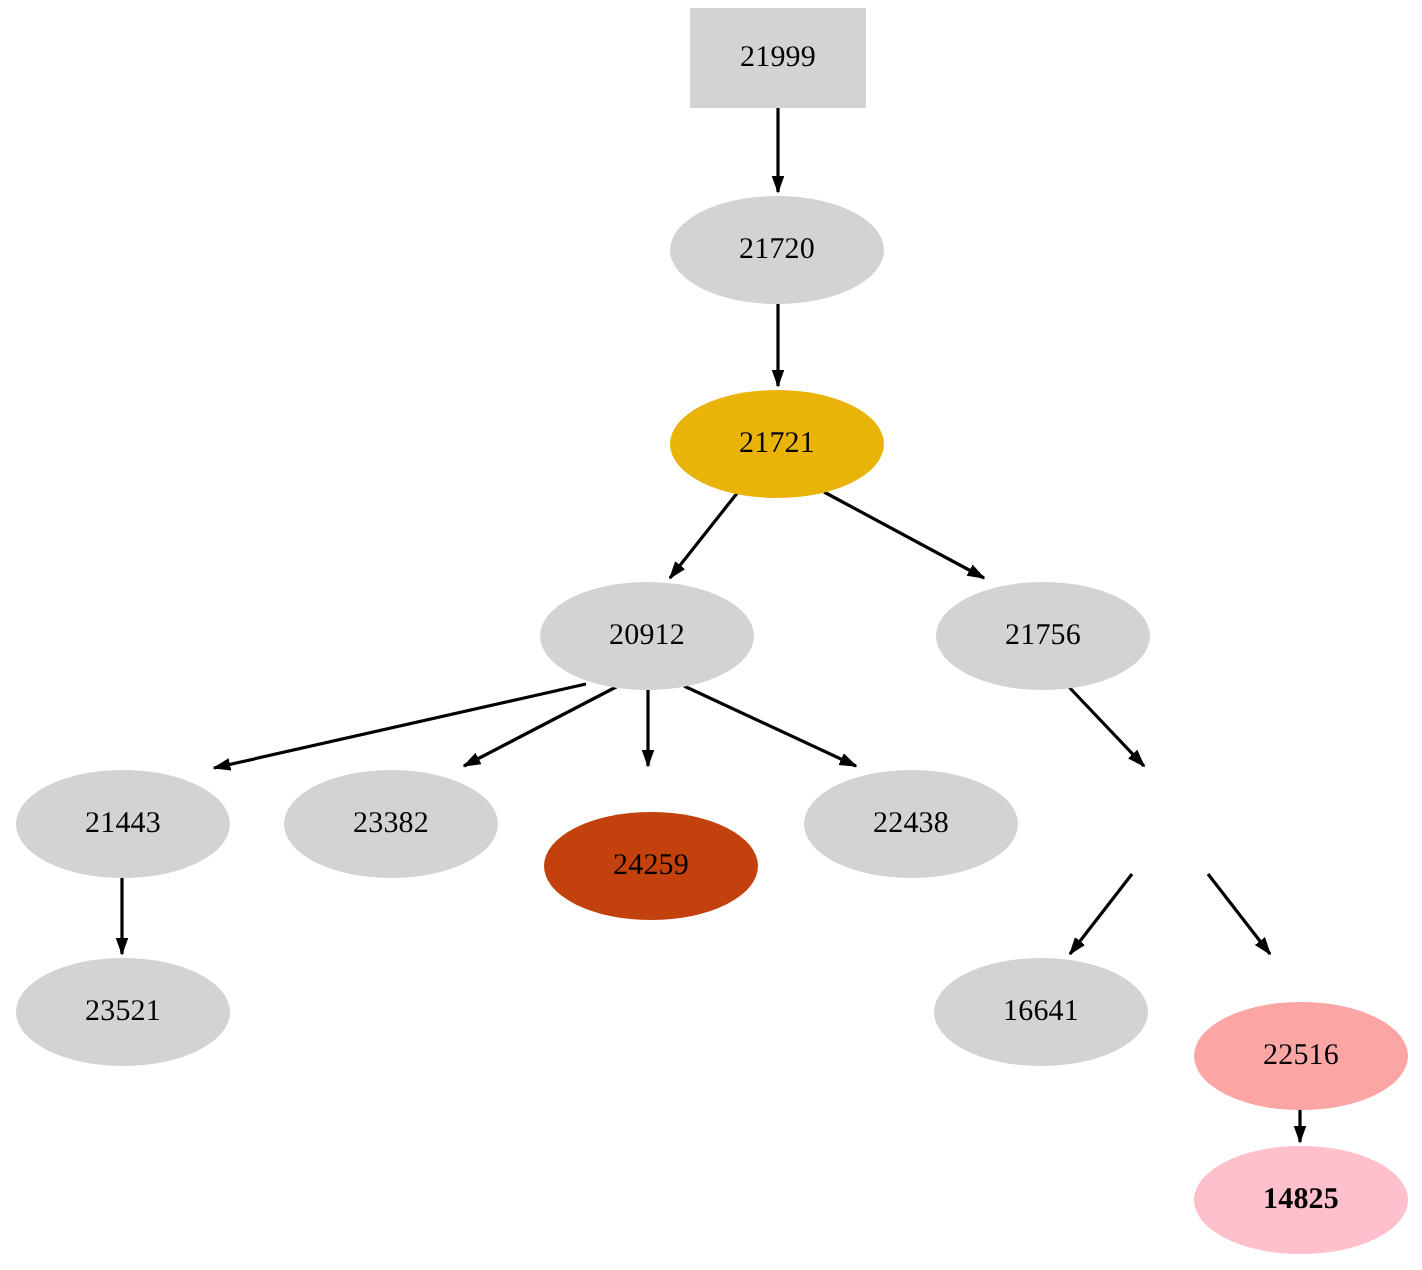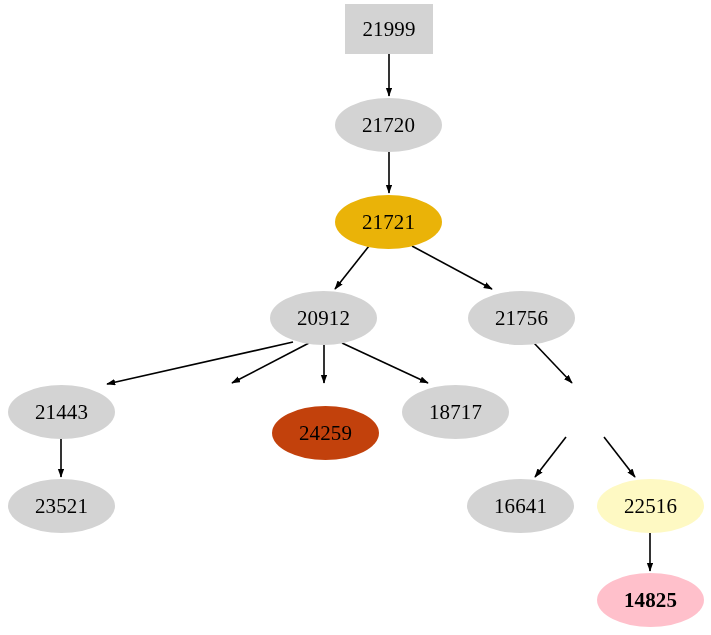--- a/index.html
+++ b/index.html
@@ -30,21 +30,21 @@
     width: 711px;
     height: 635px;
   }
   .node {
     position: absolute;
     display: flex;
     align-items: center;
     justify-content: center;
     box-sizing: border-box;
     color: #000000;
-    font-size: 21px;
+    font-size: 15px;
     line-height: 1;
     letter-spacing: 0.1px;
     white-space: nowrap;
     user-select: none;
   }
   .node.ellipse { border-radius: 50%; }
   .node.box { border-radius: 0; }
   .node-label { pointer-events: none; }
 </style>
 </head>
@@ -87,33 +87,36 @@
       </div>
       <div class="node ellipse" style="left: 270px; top: 291px; width: 107px; height: 54px; background: rgb(211, 211, 211);">
         <span class="node-label">20912</span>
       </div>
       <div class="node ellipse" style="left: 468px; top: 291px; width: 107px; height: 54px; background: rgb(211, 211, 211);">
         <span class="node-label">21756</span>
       </div>
       <div class="node ellipse" style="left: 8px; top: 385px; width: 107px; height: 54px; background: rgb(211, 211, 211);">
         <span class="node-label">21443</span>
       </div>
+      <div class="node ellipse" style="left: 142px; top: 385px; width: 107px; height: 54px; background: rgb(211, 211, 211);">
+        <span class="node-label">23382</span>
+      </div>
       <div class="node ellipse" style="left: 272px; top: 406px; width: 107px; height: 54px; background: #c2410c;">
         <span class="node-label">24259</span>
       </div>
       <div class="node ellipse" style="left: 402px; top: 385px; width: 107px; height: 54px; background: rgb(211, 211, 211);">
-        <span class="node-label">18717</span>
+        <span class="node-label">22438</span>
       </div>
       <div class="node ellipse" style="left: 8px; top: 479px; width: 107px; height: 54px; background: rgb(211, 211, 211);">
         <span class="node-label">23521</span>
       </div>
       <div class="node ellipse" style="left: 467px; top: 479px; width: 107px; height: 54px; background: rgb(211, 211, 211);">
         <span class="node-label">16641</span>
       </div>
-      <div class="node ellipse" style="left: 597px; top: 479px; width: 107px; height: 54px; background: #fef9c3;">
+      <div class="node ellipse" style="left: 597px; top: 501px; width: 107px; height: 54px; background: #fca5a5;">
         <span class="node-label">22516</span>
       </div>
       <div class="node ellipse" style="left: 597px; top: 573px; width: 107px; height: 54px; background: rgb(255, 192, 203); font-weight: bold;">
         <span class="node-label">14825</span>
       </div>
     </div>
 
 </div>
 
 </body></html>

